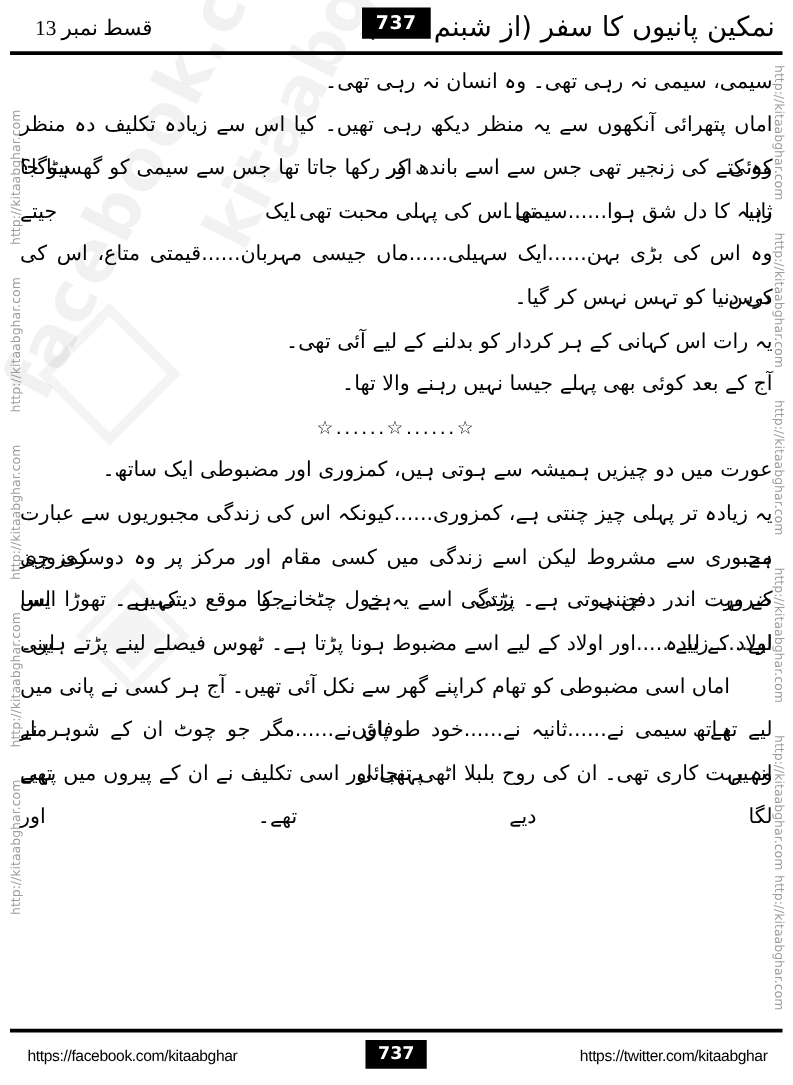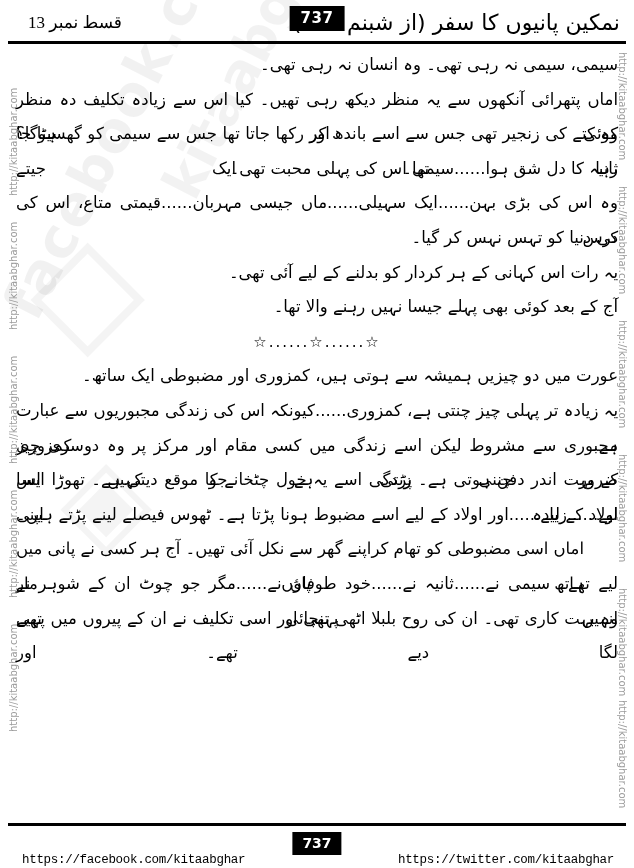--- a/index.html
+++ b/index.html
@@ -88,22 +88,22 @@
   
   .footer {
     position: absolute;
     left: 14px;
     right: 14px;
     top: 832px;
     height: 30px;
   }
   .foot-left, .foot-right {
     position: absolute;
-    top: 21px;
-    font-family: Liberation Mono, monospace;
+    top: 6px;
+    font-family: Liberation Sans, sans-serif;
     font-size: 12.5px;
     letter-spacing: -0.3px;
     white-space: nowrap;
   }
   .foot-left { left: 8px; }
   .foot-right { right: 6px; }
   .foot-page {
     position: absolute;
     left: 50%;
     transform: translateX(-50%);

